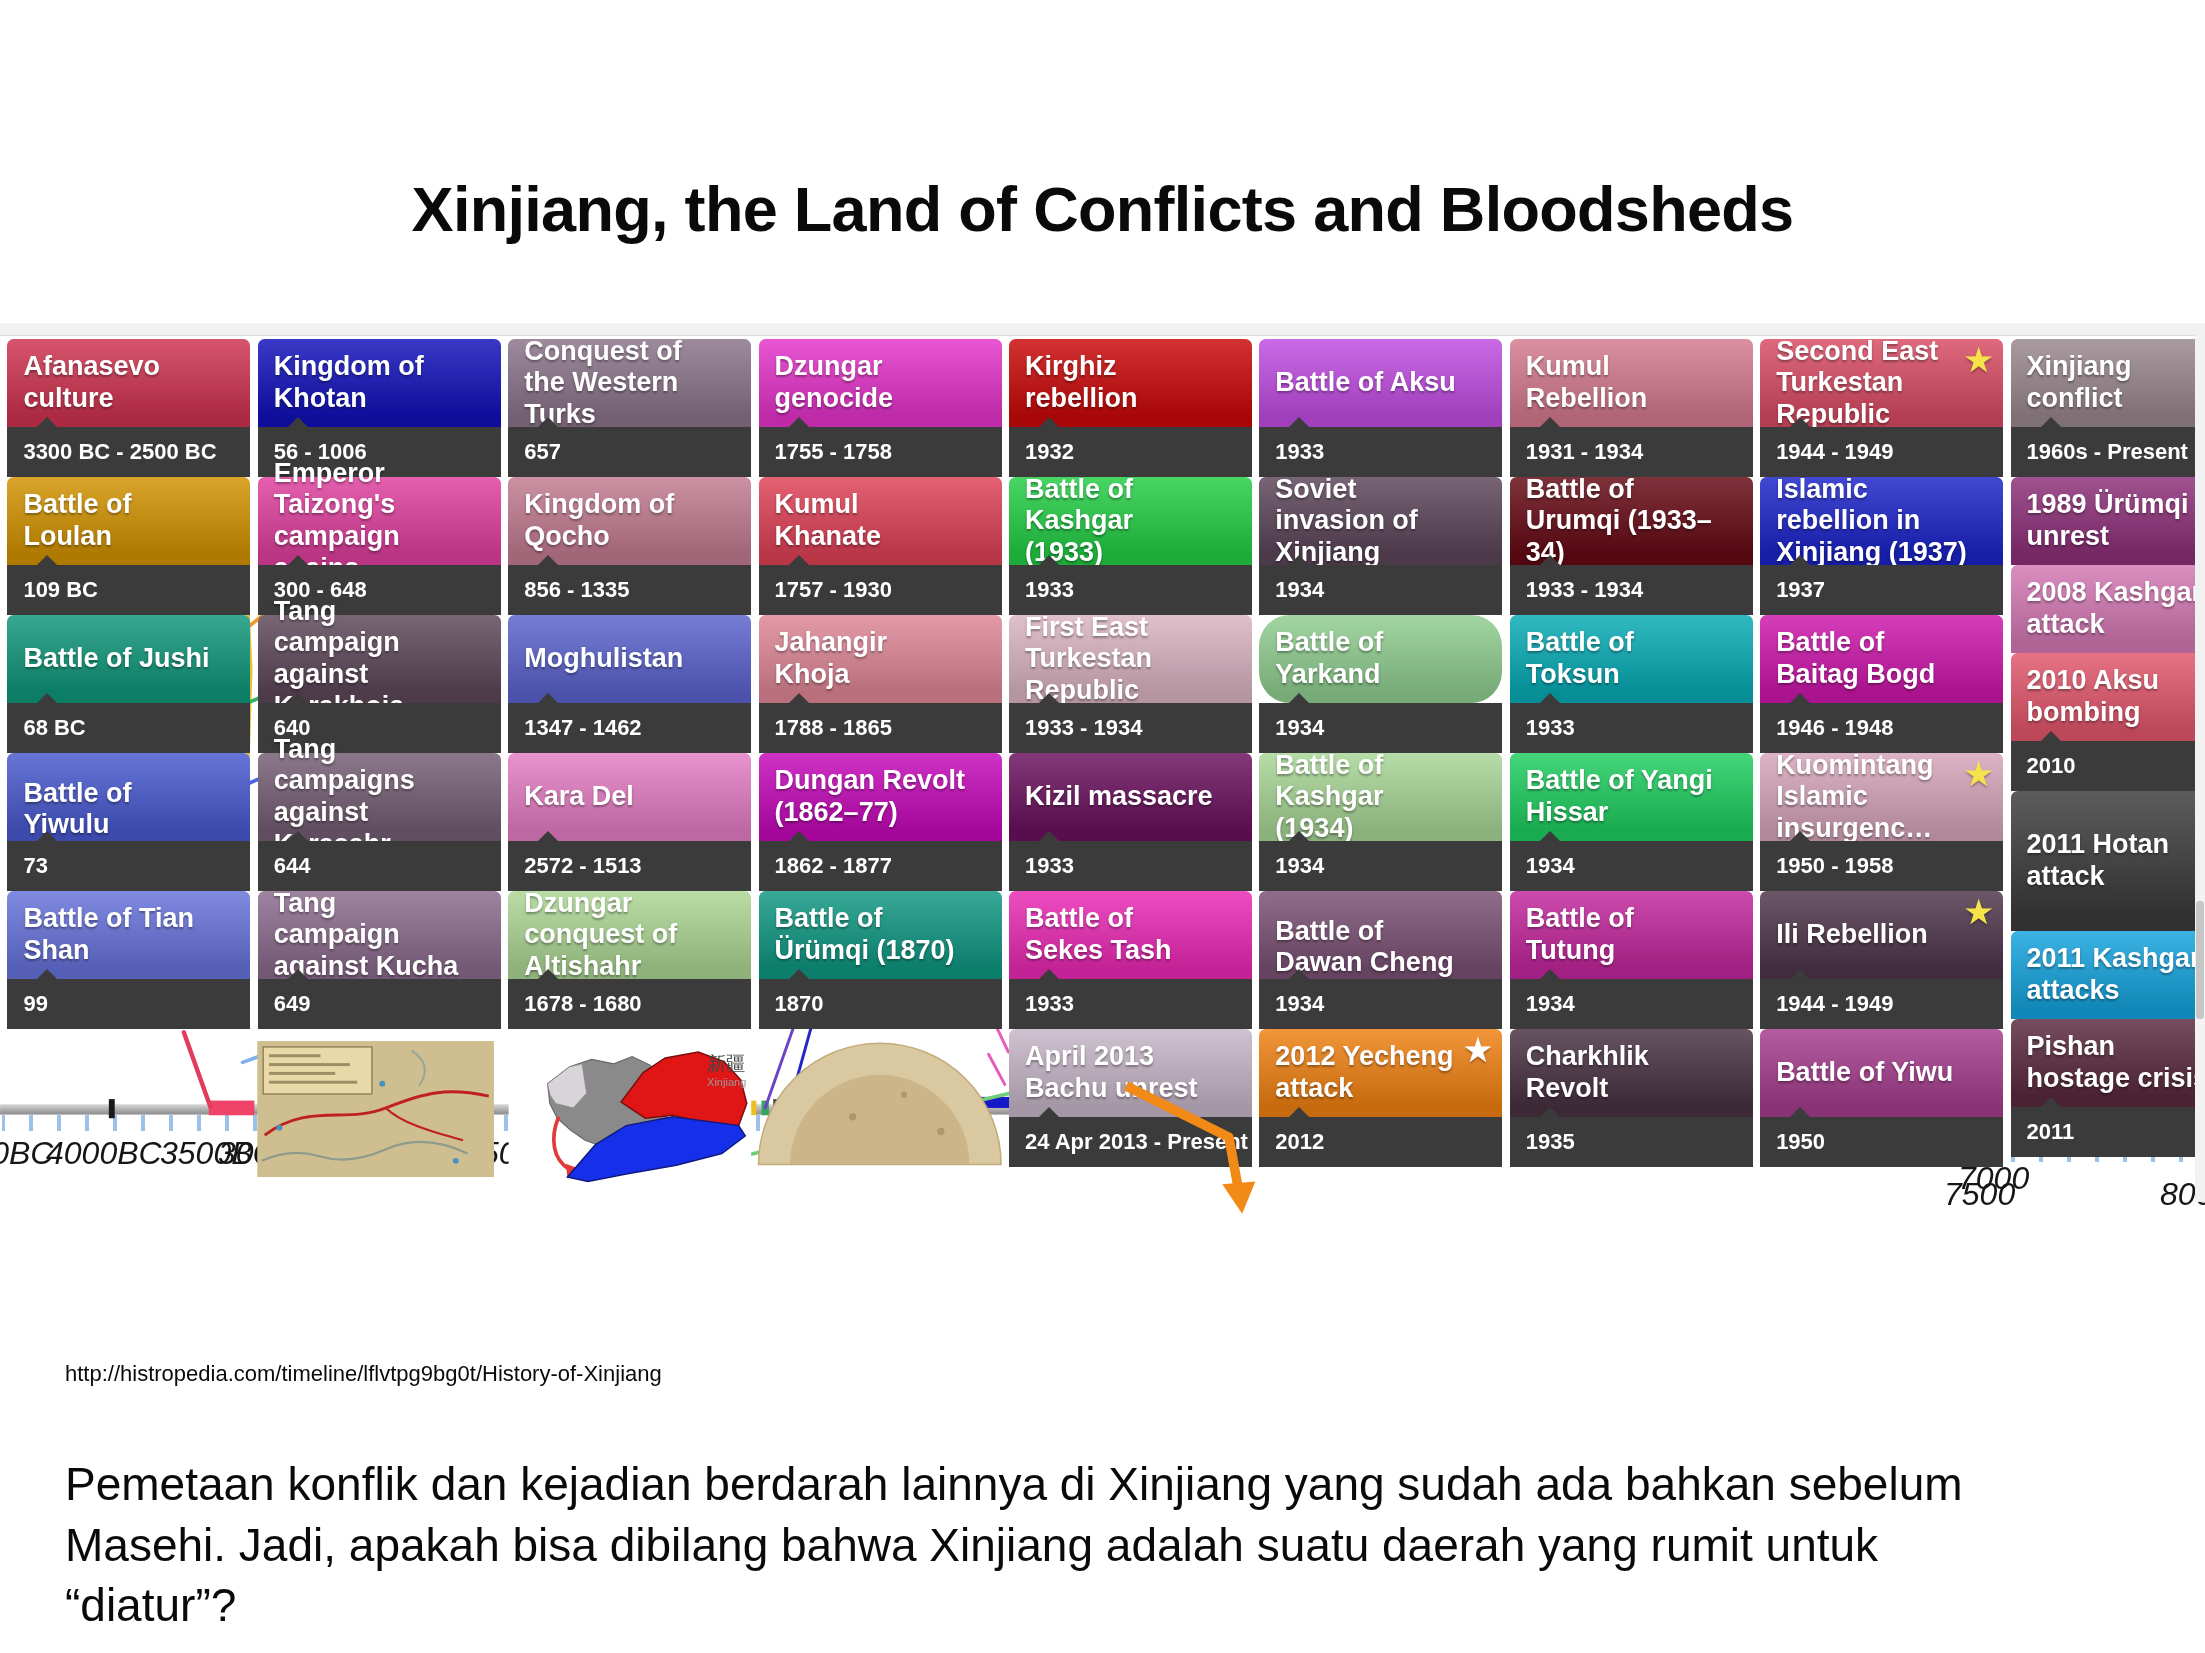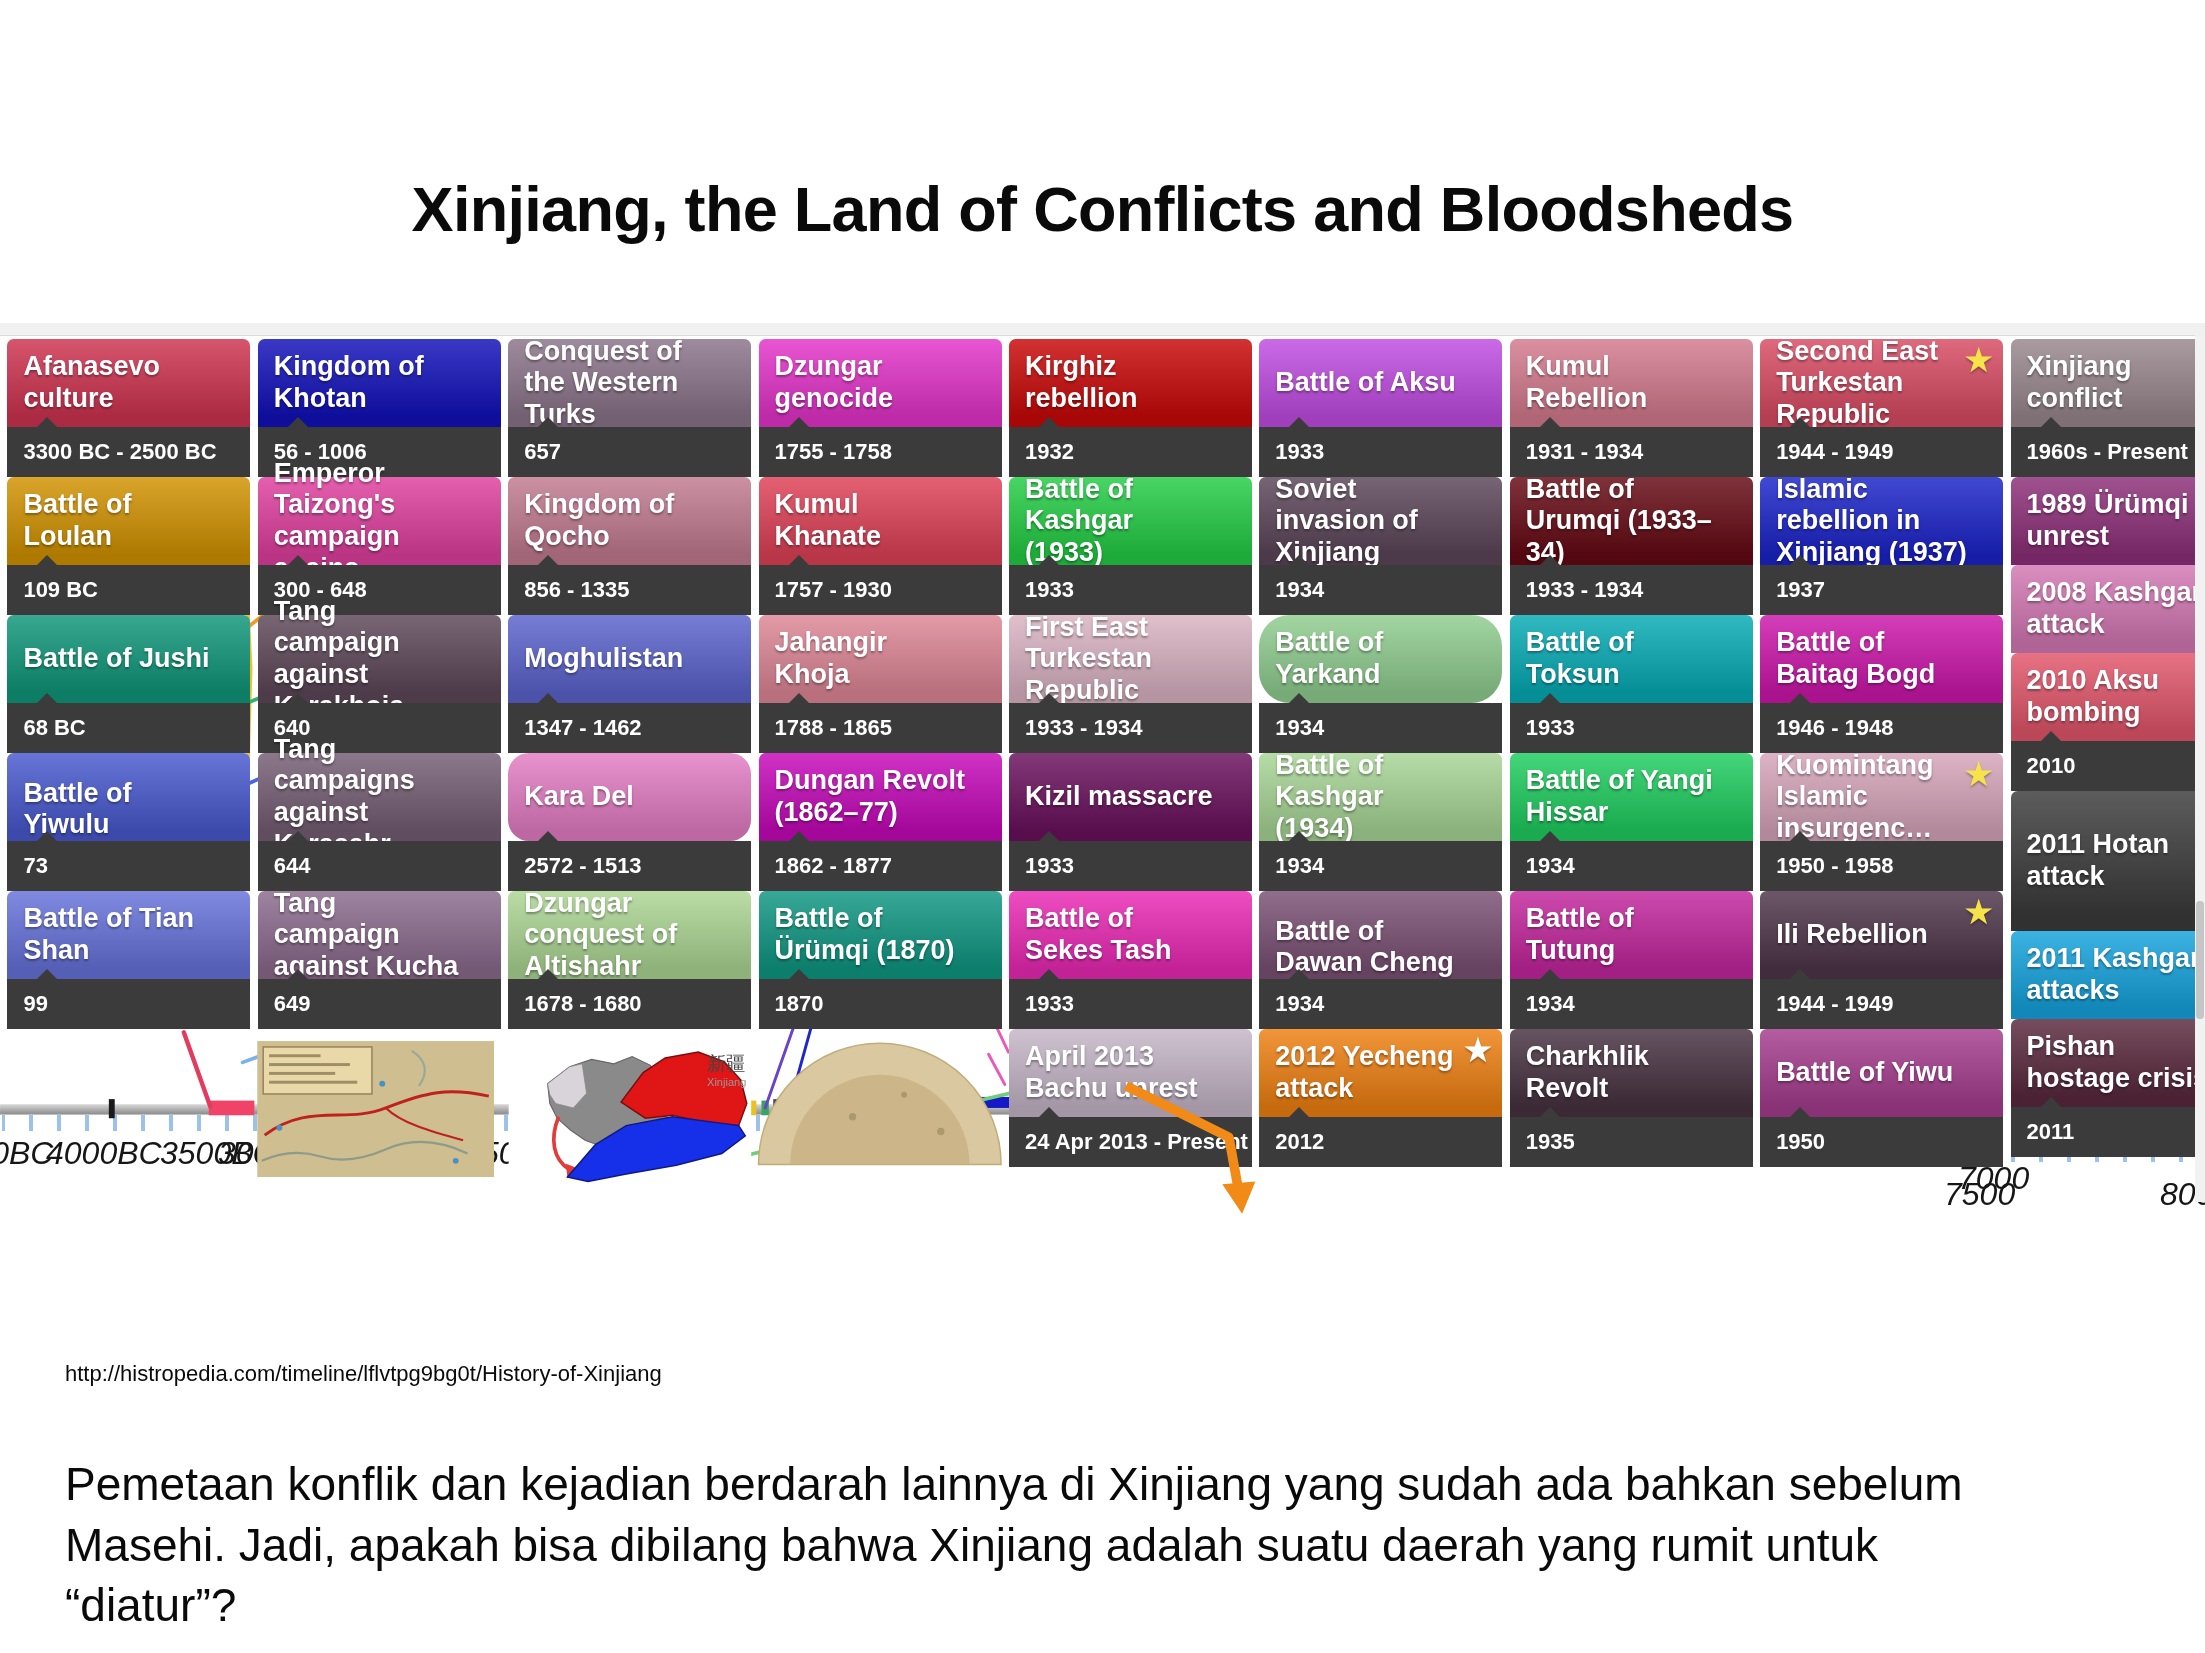--- a/index.html
+++ b/index.html
@@ -246,21 +246,21 @@
           </div>
           <div class="strip">657</div>
           <div class="card" style="background-color: rgb(193, 122, 143);">
             <div class="ct">Kingdom of Qocho</div>
           </div>
           <div class="strip">856 - 1335</div>
           <div class="card" style="background-color: rgb(91, 99, 205);">
             <div class="ct">Moghulistan</div>
           </div>
           <div class="strip">1347 - 1462</div>
-          <div class="card" style="background-color: rgb(227, 125, 195); border-radius: 21px;">
+          <div class="card" style="background-color: rgb(227, 125, 195);">
             <div class="ct">Kara Del</div>
           </div>
           <div class="strip">2572 - 1513</div>
           <div class="card" style="background-color: rgb(172, 214, 148);">
             <div class="ct">Dzungar conquest of Altishahr</div>
           </div>
           <div class="strip">1678 - 1680</div>
         </div>
         <div class="col">
           <div class="card" style="background-color: rgb(228, 51, 201);">

